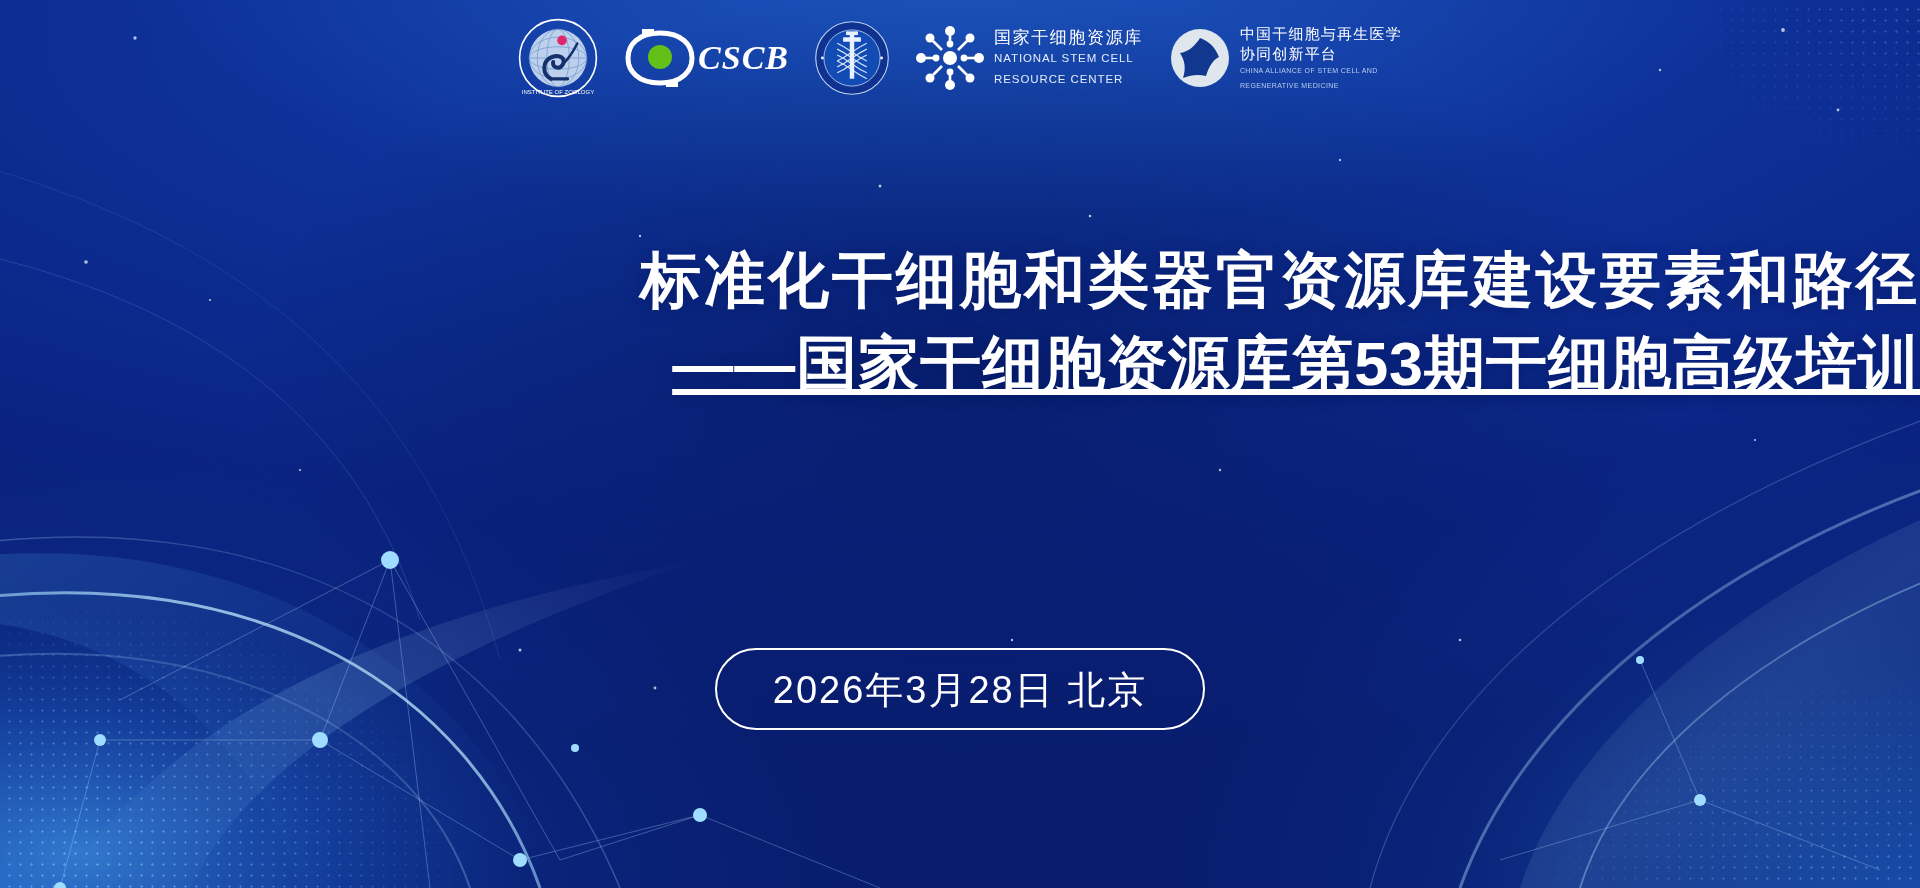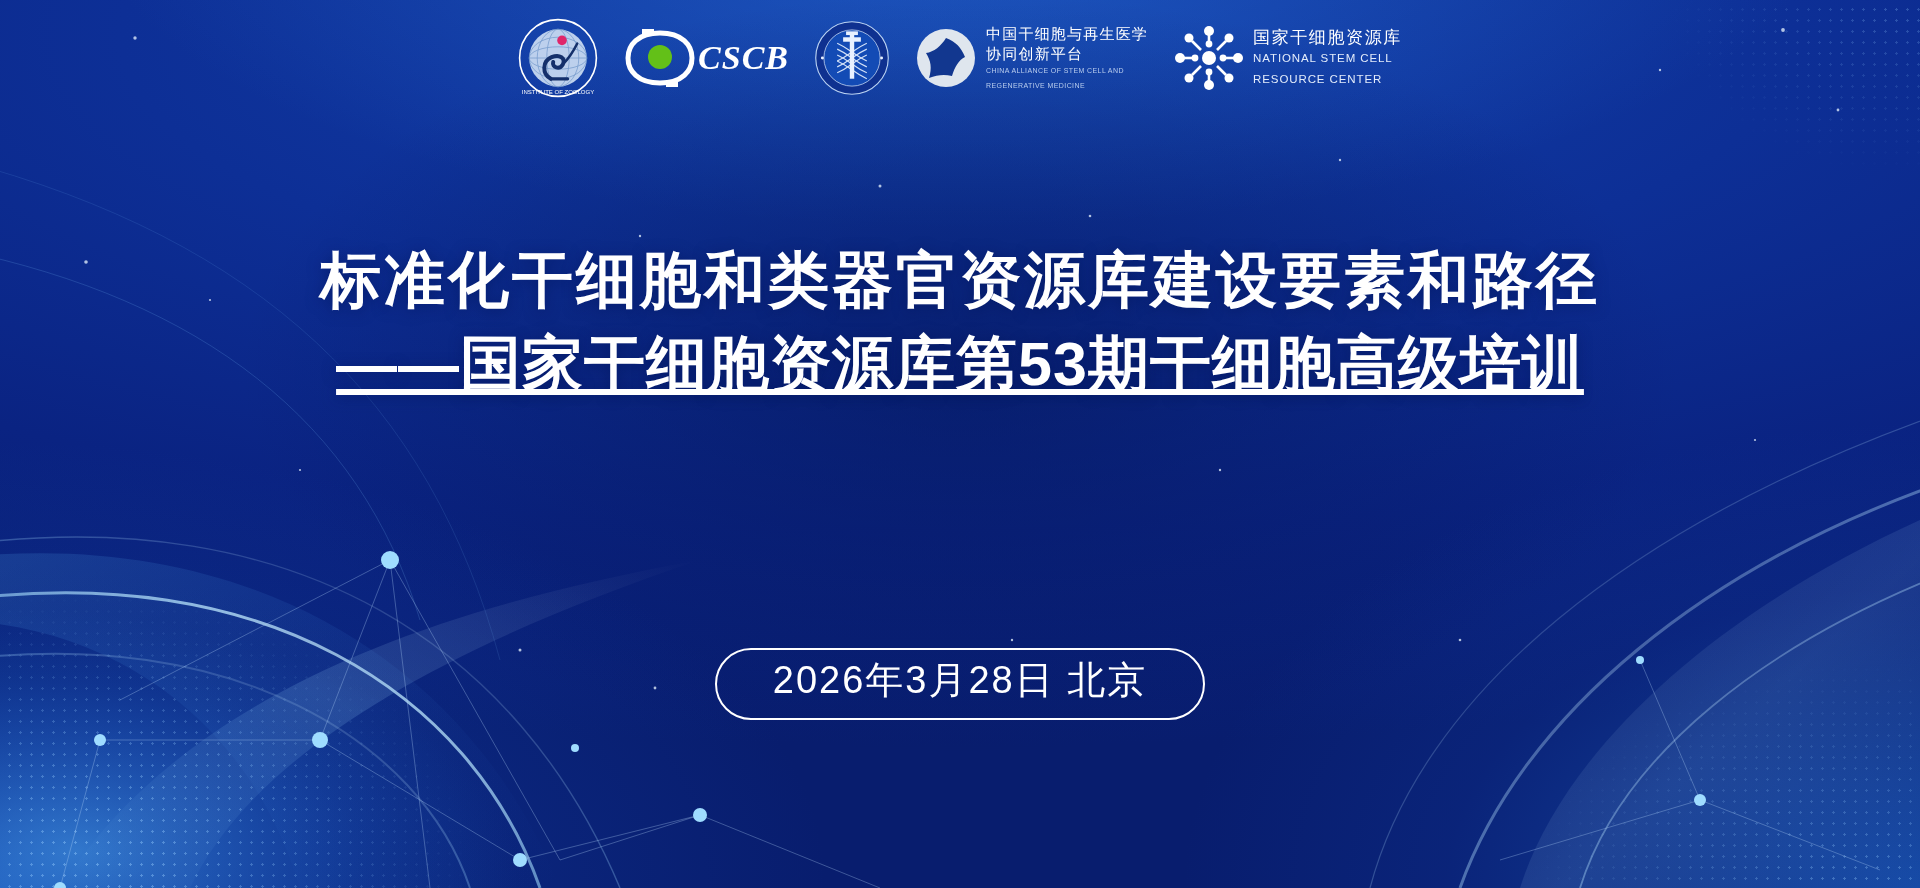--- a/index.html
+++ b/index.html
@@ -82,42 +82,42 @@
   .l4 .logo-cn{font-size:15px;font-weight:400;letter-spacing:1.2px;}
   .l4 .logo-cn.second{margin-top:5px;}
   .l4 .logo-en{font-size:7px;letter-spacing:.4px;margin-top:5px;line-height:1.35;color:#b9cdee;}
   .l5 .logo-mark{width:70px;height:66px;}
   .l5 .logo-cn{font-size:17px;font-weight:400;letter-spacing:1.6px;}
   .l5 .logo-en{font-size:11.5px;letter-spacing:.9px;margin-top:5px;line-height:1.35;color:#e3ecfb;}
 
   
   .title-block{
     position:absolute;top:238px;left:0;width:100%;
-    text-align:center;z-index:5;
+    text-align:right;z-index:5;
   }
   .title-line{
     color:#ffffff;
     font-weight:700;
     font-size:61px;
     line-height:84px;
     letter-spacing:3px;
     white-space:nowrap;
     text-shadow:0 2px 14px rgba(0,20,90,.55);
   }
   .title-line.l2{letter-spacing:1px;text-decoration:underline;}
 
   
   .pill-wrap{
     position:absolute;top:648px;left:0;width:100%;
     display:flex;justify-content:center;z-index:5;
   }
   .pill{
     border:2.5px solid #ffffff;
     border-radius:44px;
-    padding:10px 56px 16px;
+    padding:20px 56px 16px;
     color:#ffffff;
     font-size:38px;
     letter-spacing:2px;
     white-space:nowrap;
     line-height:1.1;
   }
 </style>
 </head>
 <body>
 
@@ -269,33 +269,20 @@
           <path d="M70 46 C52 54 48 62 30 70"></path>
         </g>
         <rect x="47" y="16" width="6" height="62" fill="#e8f1ff"></rect>
         <rect x="38" y="22" width="24" height="6" fill="#e8f1ff"></rect>
         <rect x="42" y="14" width="16" height="5" fill="#e8f1ff"></rect>
         <circle cx="10" cy="50" r="2" fill="#e8f1ff"></circle>
         <circle cx="90" cy="50" r="2" fill="#e8f1ff"></circle>
       </svg>
     </div>
 
-    <div class="logo l4">
-      <svg class="logo-mark" viewBox="0 0 62 62">
-        <circle cx="31" cy="31" r="29" fill="#dfe6ee"></circle>
-        <path d="M31 11 C41 15 46 20 50 30 C44 33 40 39 37 49 C29 47 22 48 14 51 C17 41 16 34 11 26 C19 25 26 19 31 11 Z" fill="#12378f"></path>
-      </svg>
-      <div class="logo-text">
-        <span class="logo-cn">中国干细胞与再生医学</span>
-        <span class="logo-cn second">协同创新平台</span>
-        <span class="logo-en">CHINA ALLIANCE OF STEM CELL AND</span>
-        <span class="logo-en">REGENERATIVE MEDICINE</span>
-      </div>
-    </div>
-
     <div class="logo l5">
       <svg class="logo-mark" viewBox="0 0 70 66">
         <g stroke="#ffffff" stroke-width="2.6" fill="none">
           <line x1="35" y1="8" x2="35" y2="22"></line>
             <line x1="35" y1="44" x2="35" y2="58"></line>
           <line x1="8" y1="33" x2="22" y2="33"></line>
             <line x1="48" y1="33" x2="62" y2="33"></line>
           <line x1="18" y1="16" x2="27" y2="25"></line>
             <line x1="43" y1="41" x2="52" y2="50"></line>
           <line x1="52" y1="16" x2="43" y2="25"></line>
@@ -316,20 +303,33 @@
           <circle cx="21" cy="33" r="3.4"></circle>
             <circle cx="49" cy="33" r="3.4"></circle>
         </g>
       </svg>
       <div class="logo-text">
         <span class="logo-cn">国家干细胞资源库</span>
         <span class="logo-en">NATIONAL STEM CELL</span>
         <span class="logo-en">RESOURCE CENTER</span>
       </div>
     </div>
+
+    <div class="logo l4">
+      <svg class="logo-mark" viewBox="0 0 62 62">
+        <circle cx="31" cy="31" r="29" fill="#dfe6ee"></circle>
+        <path d="M31 11 C41 15 46 20 50 30 C44 33 40 39 37 49 C29 47 22 48 14 51 C17 41 16 34 11 26 C19 25 26 19 31 11 Z" fill="#12378f"></path>
+      </svg>
+      <div class="logo-text">
+        <span class="logo-cn">中国干细胞与再生医学</span>
+        <span class="logo-cn second">协同创新平台</span>
+        <span class="logo-en">CHINA ALLIANCE OF STEM CELL AND</span>
+        <span class="logo-en">REGENERATIVE MEDICINE</span>
+      </div>
+    </div>
   </div>
 
   <div class="title-block">
     <div class="title-line l1">标准化干细胞和类器官资源库建设要素和路径</div>
     <div class="title-line l2">——国家干细胞资源库第53期干细胞高级培训</div>
   </div>
 
   <div class="pill-wrap">
     <div class="pill">2026年3月28日  北京</div>
   </div>

